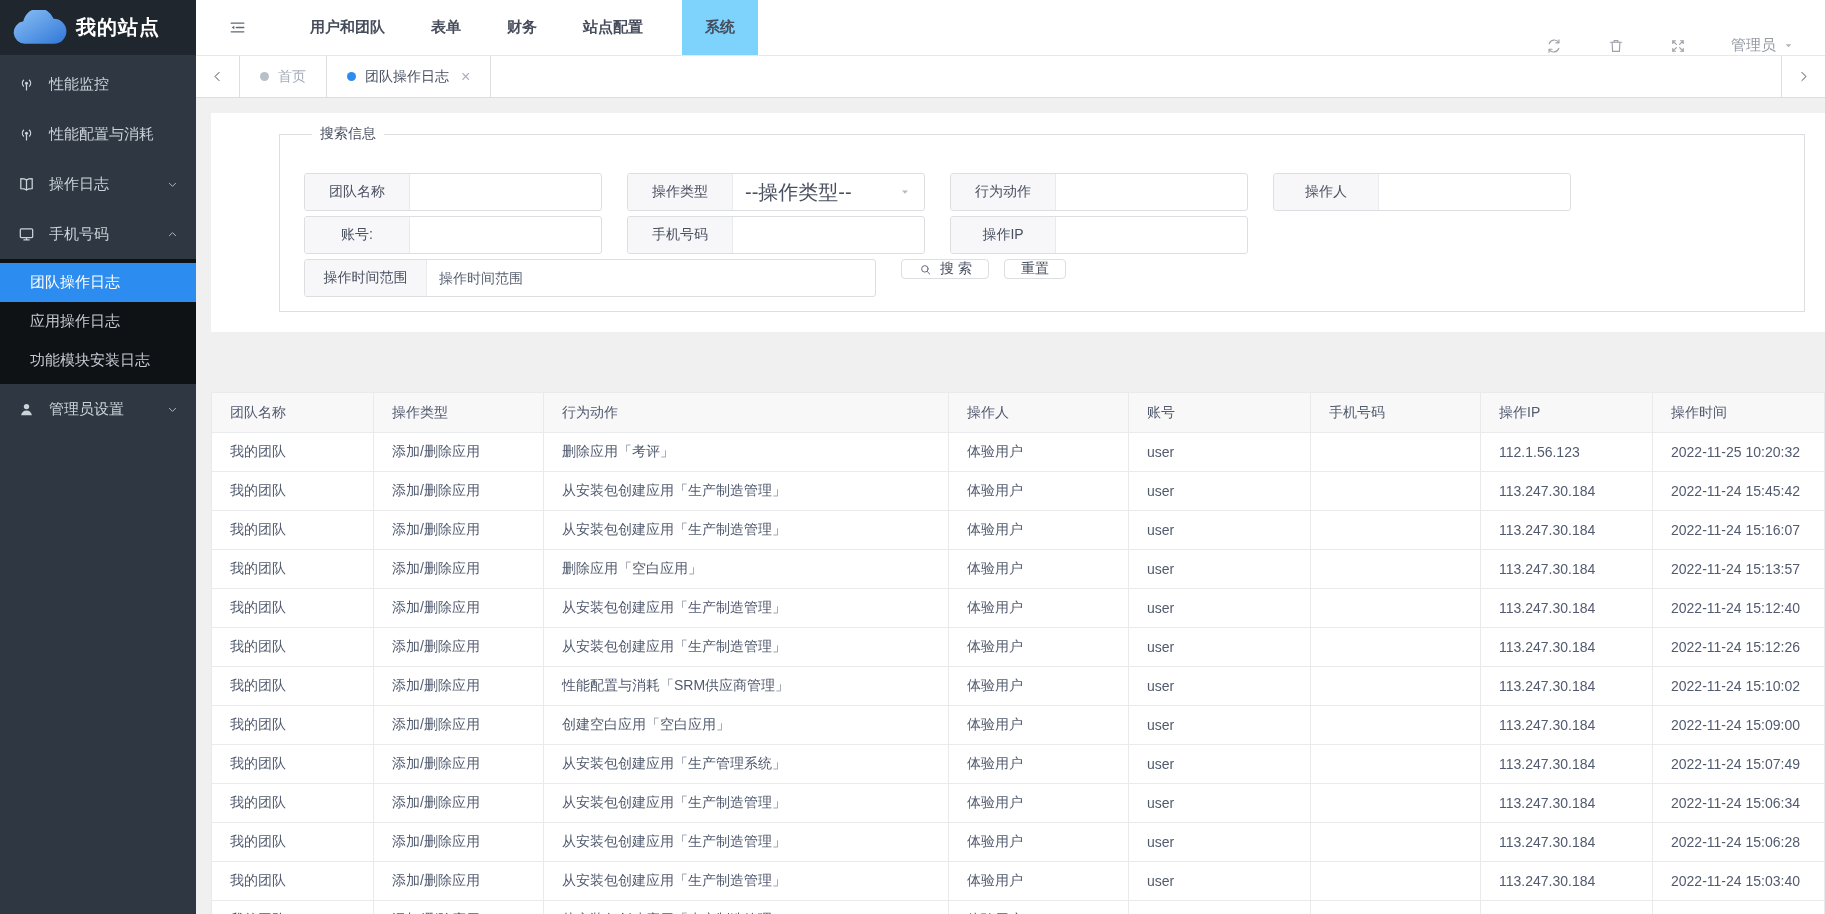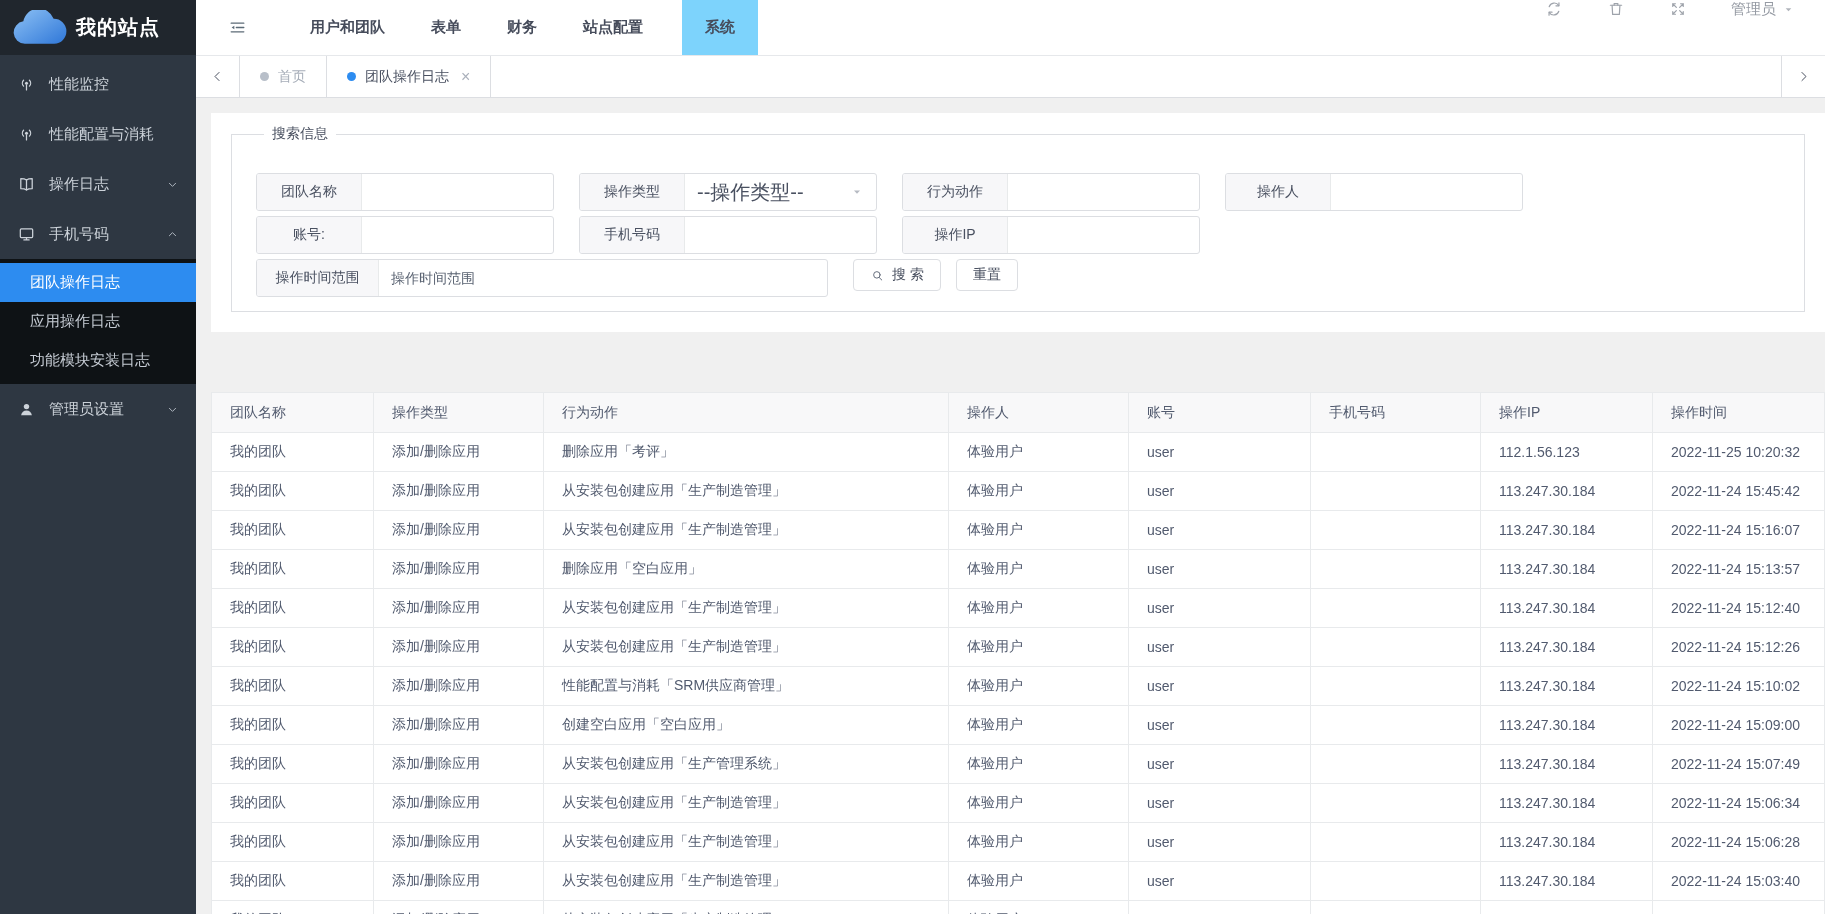--- a/index.html
+++ b/index.html
@@ -29,53 +29,53 @@
   .sub-item.active{background:var(--accent);color:#fff;}
 
   
   .main{flex:1;display:flex;flex-direction:column;min-width:0;}
 
   .topbar{height:55px;background:#fff;display:flex;align-items:stretch;padding:0 30px 0 32px;flex-shrink:0;}
   .collapse{width:19px;height:19px;display:inline-flex;align-self:center;color:#5c6b77;margin-right:40px;cursor:pointer;}
   .topmenu{display:flex;align-items:stretch;}
   .tm-item{padding:0 23px;display:flex;align-items:center;font-size:15px;font-weight:700;color:#464c5b;cursor:pointer;white-space:nowrap;}
   .tm-item.active{background:#7dd3fc;margin-left:16px;}
-  .top-actions{margin-left:auto;display:flex;align-items:flex-start;gap:44px;color:var(--muted);}
+  .top-actions{margin-left:auto;display:flex;align-items:flex-end;gap:44px;color:var(--muted);}
   .top-icon{width:18px;height:18px;display:inline-flex;cursor:pointer;}
   .user{display:inline-flex;align-items:center;gap:6px;font-size:15px;color:#959aa3;cursor:pointer;}
   .user .caret{width:13px;height:13px;display:inline-flex;color:#b0b4bb;}
 
   .tabbar{height:43px;background:#fff;border-top:1px solid #e6e8eb;border-bottom:1px solid var(--border);display:flex;align-items:stretch;flex-shrink:0;}
   .tab-scroll{width:44px;display:flex;align-items:center;justify-content:center;color:#495060;cursor:pointer;}
   .tab-scroll .ic{width:15px;height:15px;display:inline-flex;}
   .tab-scroll.left{border-right:1px solid var(--border);}
   .tab-scroll.right{margin-left:auto;border-left:1px solid var(--border);}
   .tab{display:flex;align-items:center;gap:9px;padding:0 20px;border-right:1px solid var(--border);font-size:14px;color:#a6adb8;cursor:pointer;white-space:nowrap;}
   .tab .dot{width:9px;height:9px;border-radius:50%;background:#b8bfc9;flex-shrink:0;}
   .tab.active{color:#495060;}
   .tab.active .dot{background:var(--accent);}
   .tab .close{color:#aab0bb;font-size:16px;line-height:1;margin-left:3px;cursor:pointer;}
 
   .content{flex:1;padding:15px 0 0 15px;overflow:hidden;}
 
   
   .search-panel{background:#fff;padding:12px 20px 20px 20px;}
-  .search-panel fieldset{border:1px solid var(--border);padding:30px 20px 9px 24px;}
+  .search-panel fieldset{border:1px solid var(--border);padding:30px 20px 9px 24px;margin-left:48px;}
   .search-panel legend{font-size:14px;color:#495060;padding:0 8px;margin-left:8px;}
   .frow{display:flex;gap:25px;margin-bottom:5px;align-items:flex-start;}
   .fgroup{display:flex;height:38px;border:1px solid var(--border);border-radius:3px;background:#fff;width:298px;overflow:hidden;flex-shrink:0;}
   .fgroup.wide{width:572px;}
   .flabel{width:105px;background:#f7f7f9;border-right:1px solid #e8eaeb;display:flex;align-items:center;justify-content:center;font-size:14px;color:#495060;flex-shrink:0;white-space:nowrap;}
   .fgroup.wide .flabel{width:122px;}
   .finput{flex:1;border:0;outline:0;padding:0 12px;font-size:14px;color:#495060;min-width:0;background:transparent;font-family:inherit;}
   .finput::placeholder{color:#5a6372;opacity:1;}
   .fselect{flex:1;display:flex;align-items:center;justify-content:space-between;padding:0 12px;font-size:20px;color:#495060;cursor:pointer;}
   .fselect .caret{width:14px;height:14px;display:inline-flex;color:#b6bac2;}
   .fbuttons{display:flex;gap:15px;align-items:center;}
-  .btn{height:32px;padding:0 16px;border:1px solid var(--border);background:#fff;border-radius:4px;font-size:14px;color:#495060;display:inline-flex;align-items:center;gap:7px;cursor:pointer;font-family:inherit;white-space:nowrap;}
+  .btn{height:20px;padding:0 16px;border:1px solid var(--border);background:#fff;border-radius:4px;font-size:14px;color:#495060;display:inline-flex;align-items:center;gap:7px;cursor:pointer;font-family:inherit;white-space:nowrap;}
   .btn .ic{width:15px;height:15px;display:inline-flex;color:#666e7d;}
 
   
   .table-panel{background:#fff;margin-top:15px;}
   .table-toolbar{height:45px;background:#f0f0f0;}
   table{width:100%;border-collapse:collapse;table-layout:fixed;font-size:14px;}
   thead th{background:#f8f8f9;height:40px;font-weight:normal;text-align:left;padding:0 18px;color:#515a6e;border:1px solid var(--tborder);white-space:nowrap;overflow:hidden;}
   tbody td{height:39px;padding:0 18px;border:1px solid var(--tborder);color:#515a6e;background:#fff;white-space:nowrap;overflow:hidden;}
 </style>
 </head>

